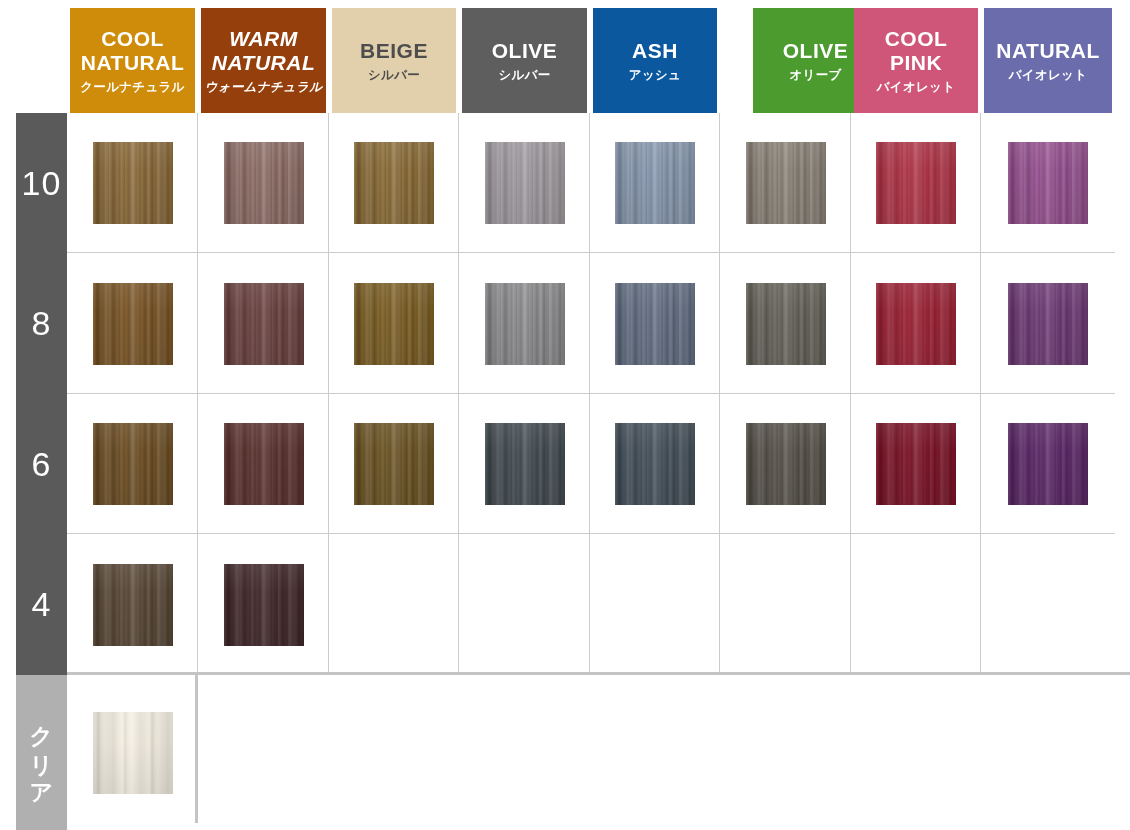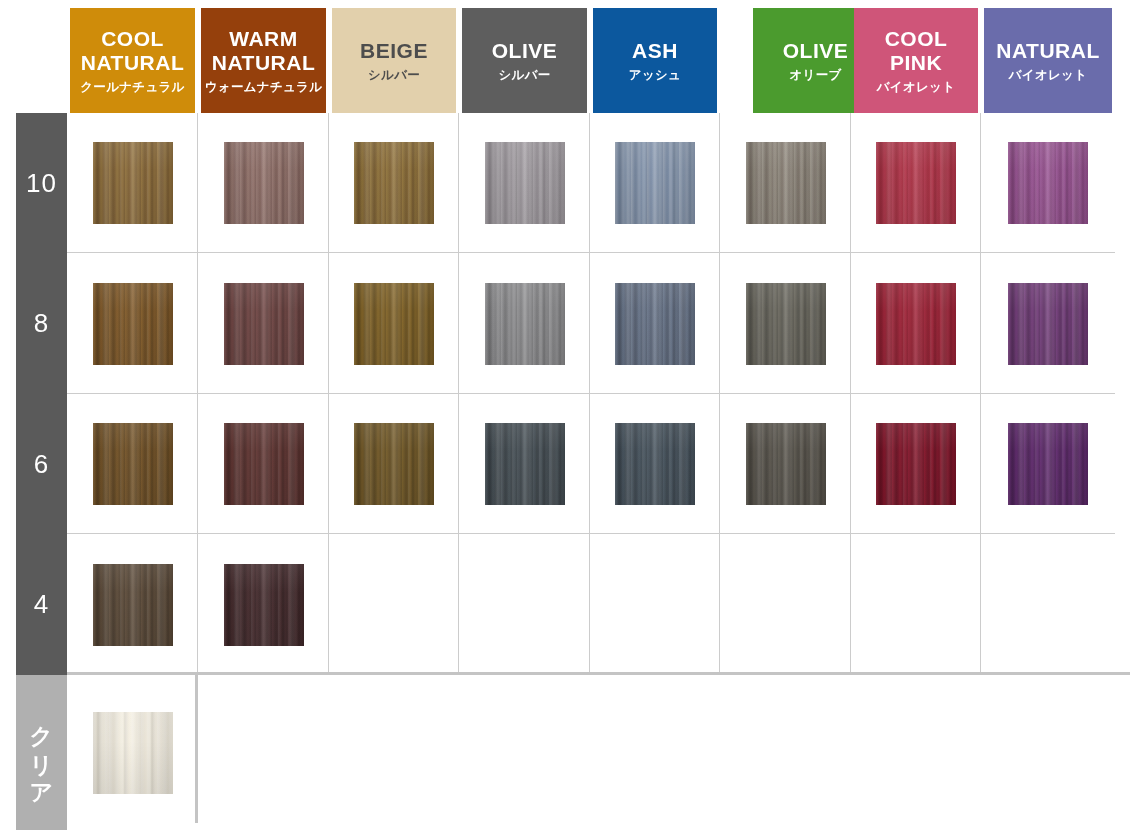--- a/index.html
+++ b/index.html
@@ -59,21 +59,21 @@
 
   
   .row-label {
     position: absolute;
     left: 16px;
     width: 51px;
     display: flex;
     align-items: center;
     justify-content: center;
     color: #ffffff;
-    font-size: 26px;
+    font-size: 34px;
     font-weight: 400;
     letter-spacing: 1px;
   }
   .row-label.level { background: #5a5a5a; }
   .row-label.clear {
     background: #b0b0b0;
     font-size: 23px;
     font-weight: 700;
     writing-mode: vertical-rl;
     letter-spacing: 3px;
@@ -153,21 +153,21 @@
 <div id="chart">
 
   <div class="header-row">
     <div class="corner-spacer"></div>
     <div id="col-headers">
         <div class="col-header" style="left: 70px; width: 125px; background: rgb(207, 140, 10); color: rgb(255, 255, 255);">
           <div class="en">COOL
 NATURAL</div>
           <div class="jp">クールナチュラル</div>
         </div>
-        <div class="col-header" style="left: 201px; width: 125px; background: rgb(149, 64, 12); color: rgb(255, 255, 255);">
+        <div class="col-header" style="left: 201px; width: 125px; background: rgb(149, 64, 12); color: rgb(255, 255, 255); font-style: italic;">
           <div class="en">WARM
 NATURAL</div>
           <div class="jp">ウォームナチュラル</div>
         </div>
         <div class="col-header dark-text" style="left: 332px; width: 124px; background: rgb(226, 208, 172); color: rgb(77, 77, 77);">
           <div class="en">BEIGE</div>
           <div class="jp">シルバー</div>
         </div>
         <div class="col-header" style="left: 462px; width: 125px; background: rgb(94, 94, 94); color: rgb(255, 255, 255);">
           <div class="en">OLIVE</div>

